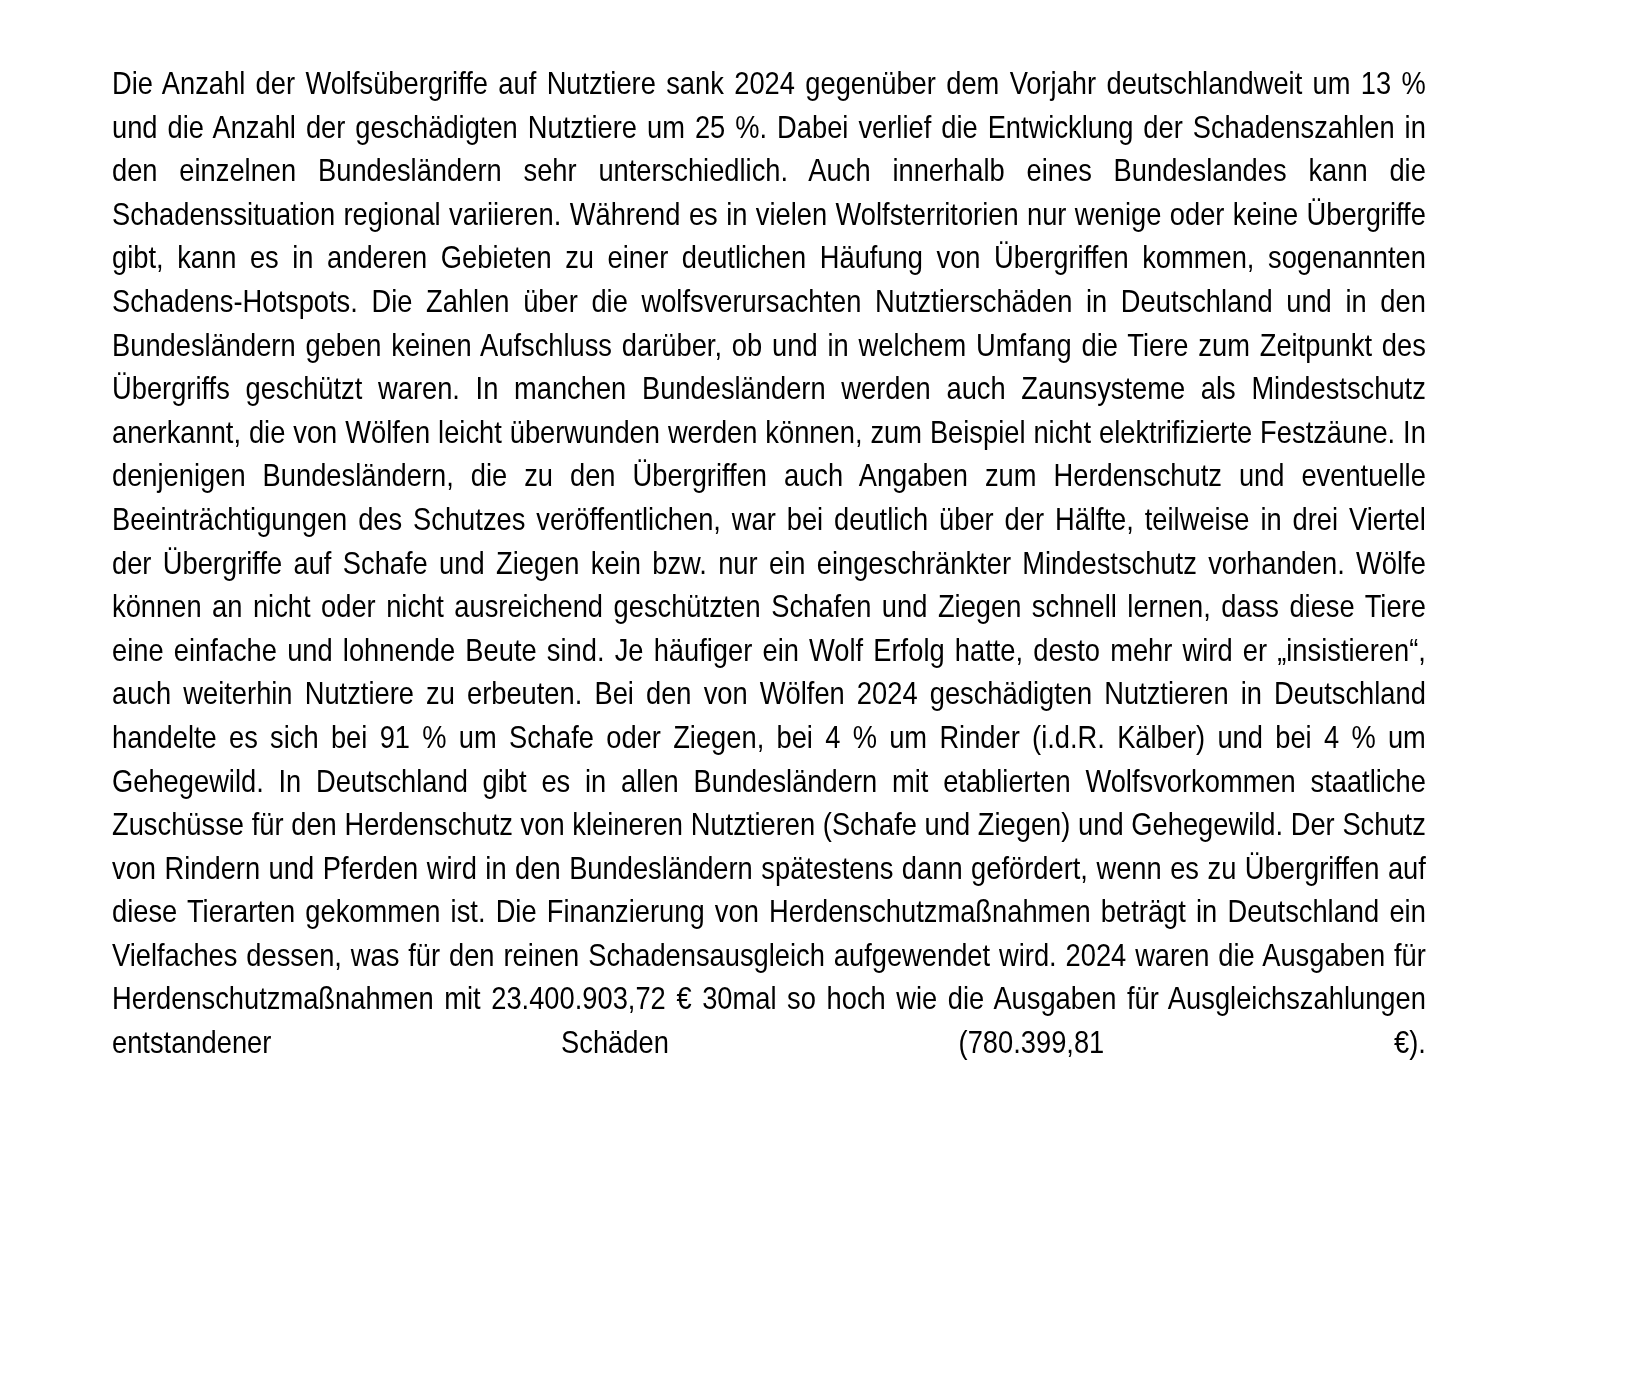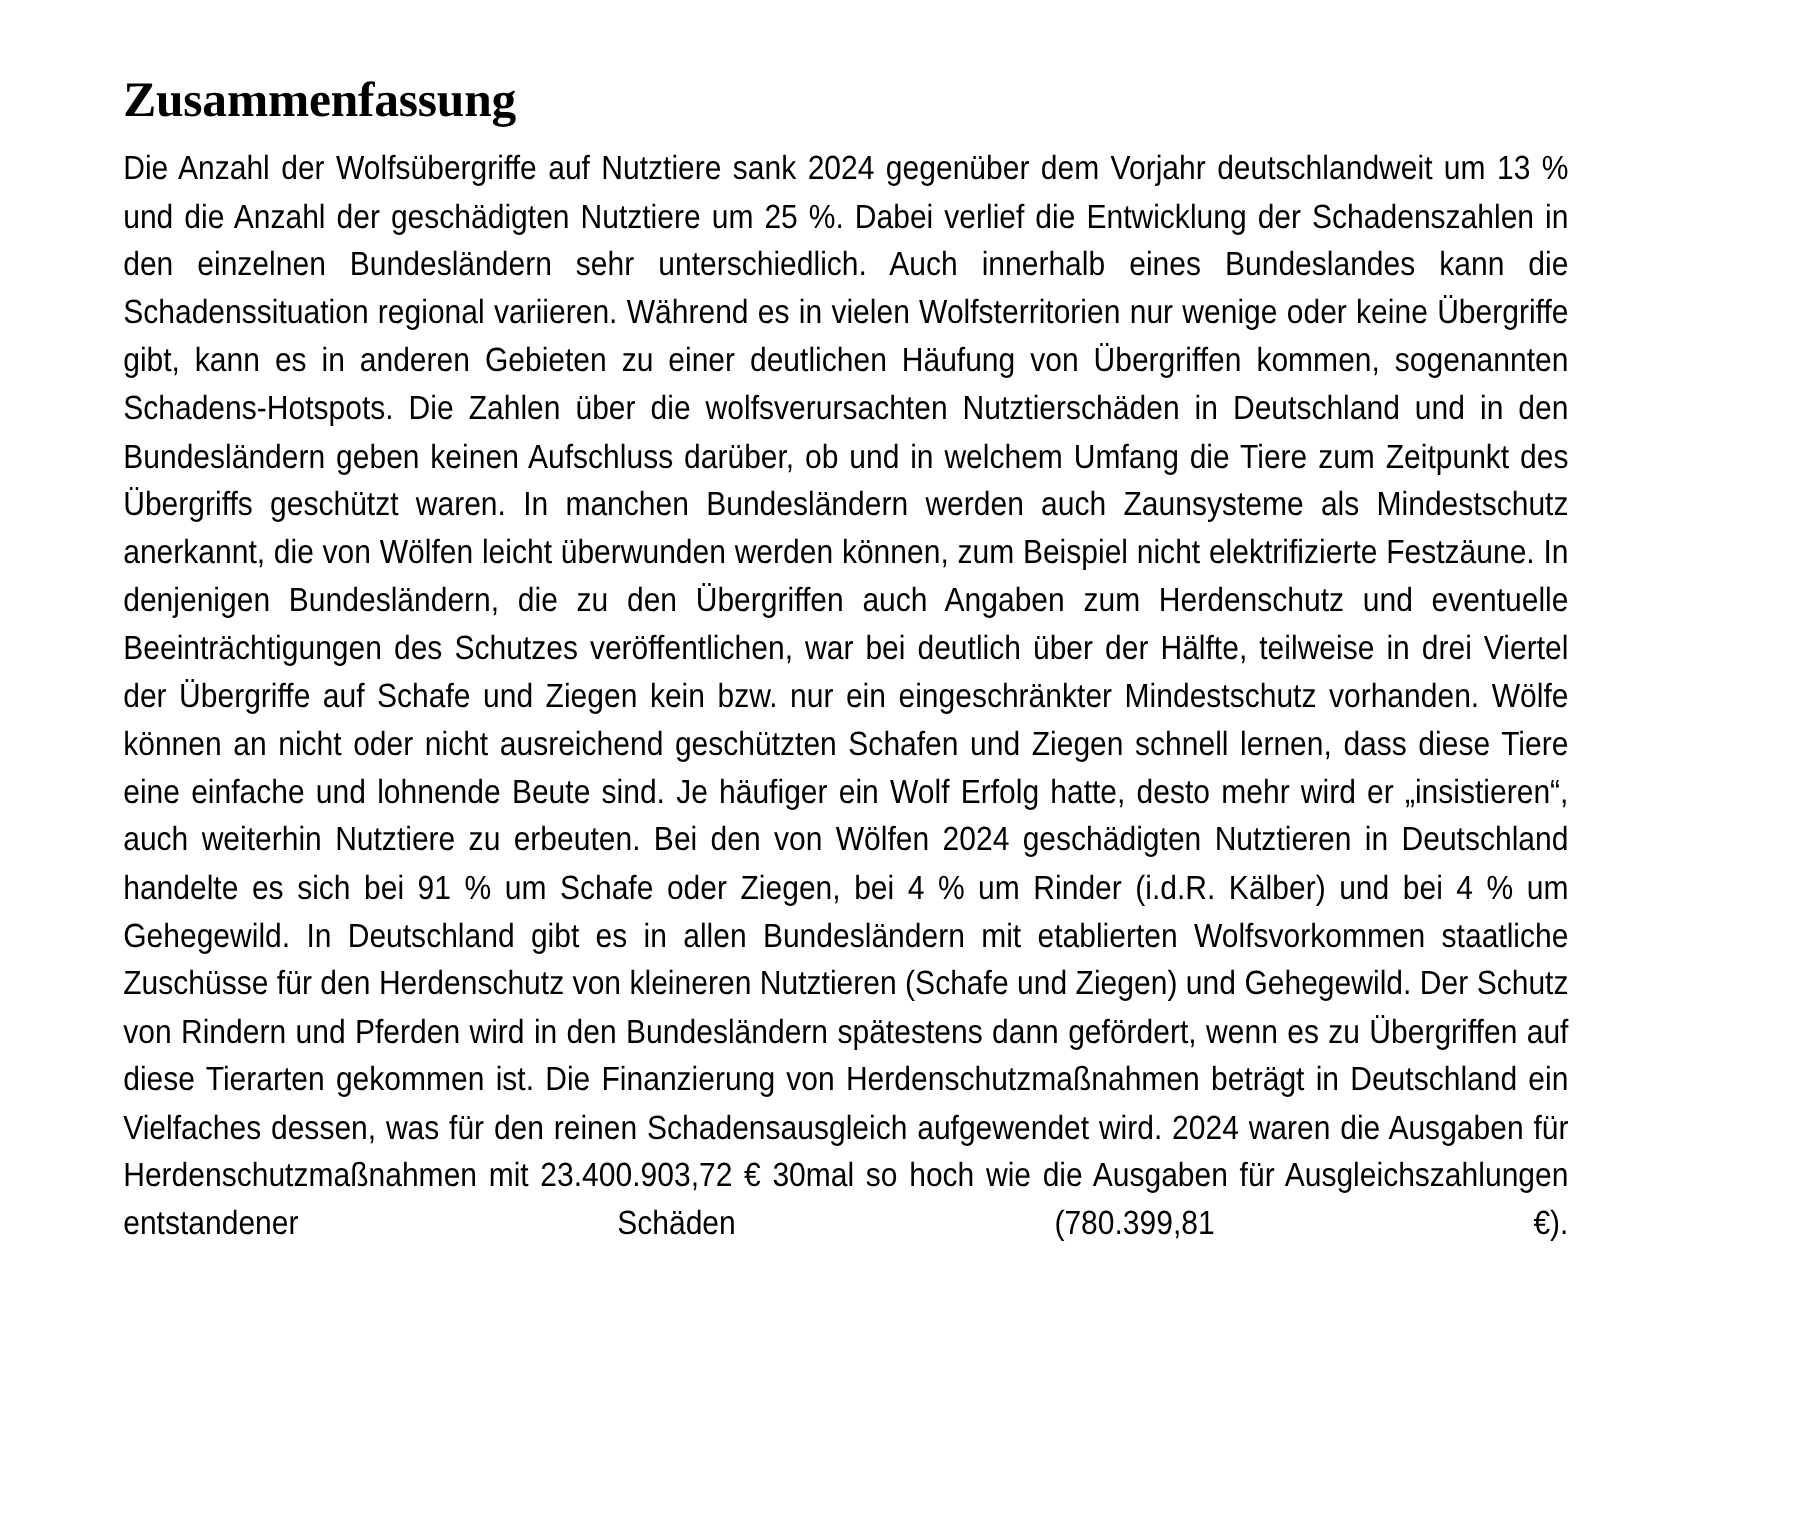--- a/index.html
+++ b/index.html
@@ -64,18 +64,17 @@
     display: inline-block;
     width: 100%;
   }
 </style>
 </head>
 <body>
 
 <div class="page">
   <div class="content">
 
-    <h1 class="doc-heading">Zusammenfassung</h1>
 
     <p class="doc-paragraph">Die Anzahl der Wolfsübergriffe auf Nutztiere sank 2024 gegenüber dem Vorjahr deutschlandweit um 13 % und die Anzahl der geschädigten Nutztiere um 25 %. Dabei verlief die Entwicklung der Schadenszahlen in den einzelnen Bundesländern sehr unterschiedlich. Auch innerhalb eines Bundeslandes kann die Schadenssituation regional variieren. Während es in vielen Wolfsterritorien nur wenige oder keine Übergriffe gibt, kann es in anderen Gebieten zu einer deutlichen Häufung von Übergriffen kommen, sogenannten Schadens-Hotspots. Die Zahlen über die wolfsverursachten Nutztierschäden in Deutschland und in den Bundesländern geben keinen Aufschluss darüber, ob und in welchem Umfang die Tiere zum Zeitpunkt des Übergriffs geschützt waren. In manchen Bundesländern werden auch Zaunsysteme als Mindestschutz anerkannt, die von Wölfen leicht überwunden werden können, zum Beispiel nicht elektrifizierte Festzäune. In denjenigen Bundesländern, die zu den Übergriffen auch Angaben zum Herdenschutz und eventuelle Beeinträchtigungen des Schutzes veröffentlichen, war bei deutlich über der Hälfte, teilweise in drei Viertel der Übergriffe auf Schafe und Ziegen kein bzw. nur ein eingeschränkter Mindestschutz vorhanden. Wölfe können an nicht oder nicht ausreichend geschützten Schafen und Ziegen schnell lernen, dass diese Tiere eine einfache und lohnende Beute sind. Je häufiger ein Wolf Erfolg hatte, desto mehr wird er „insistieren“, auch weiterhin Nutztiere zu erbeuten. Bei den von Wölfen 2024 geschädigten Nutztieren in Deutschland handelte es sich bei 91 % um Schafe oder Ziegen, bei 4 % um Rinder (i.d.R. Kälber) und bei 4 % um Gehegewild. In Deutschland gibt es in allen Bundesländern mit etablierten Wolfsvorkommen staatliche Zuschüsse für den Herdenschutz von kleineren Nutztieren (Schafe und Ziegen) und Gehegewild. Der Schutz von Rindern und Pferden wird in den Bundesländern spätestens dann gefördert, wenn es zu Übergriffen auf diese Tierarten gekommen ist. Die Finanzierung von Herdenschutzmaßnahmen beträgt in Deutschland ein Vielfaches dessen, was für den reinen Schadensausgleich aufgewendet wird. 2024 waren die Ausgaben für Herdenschutzmaßnahmen mit 23.400.903,72 € 30mal so hoch wie die Ausgaben für Ausgleichszahlungen entstandener Schäden (780.399,81 €).</p>
 
   </div>
 </div>
 
 </body></html>

